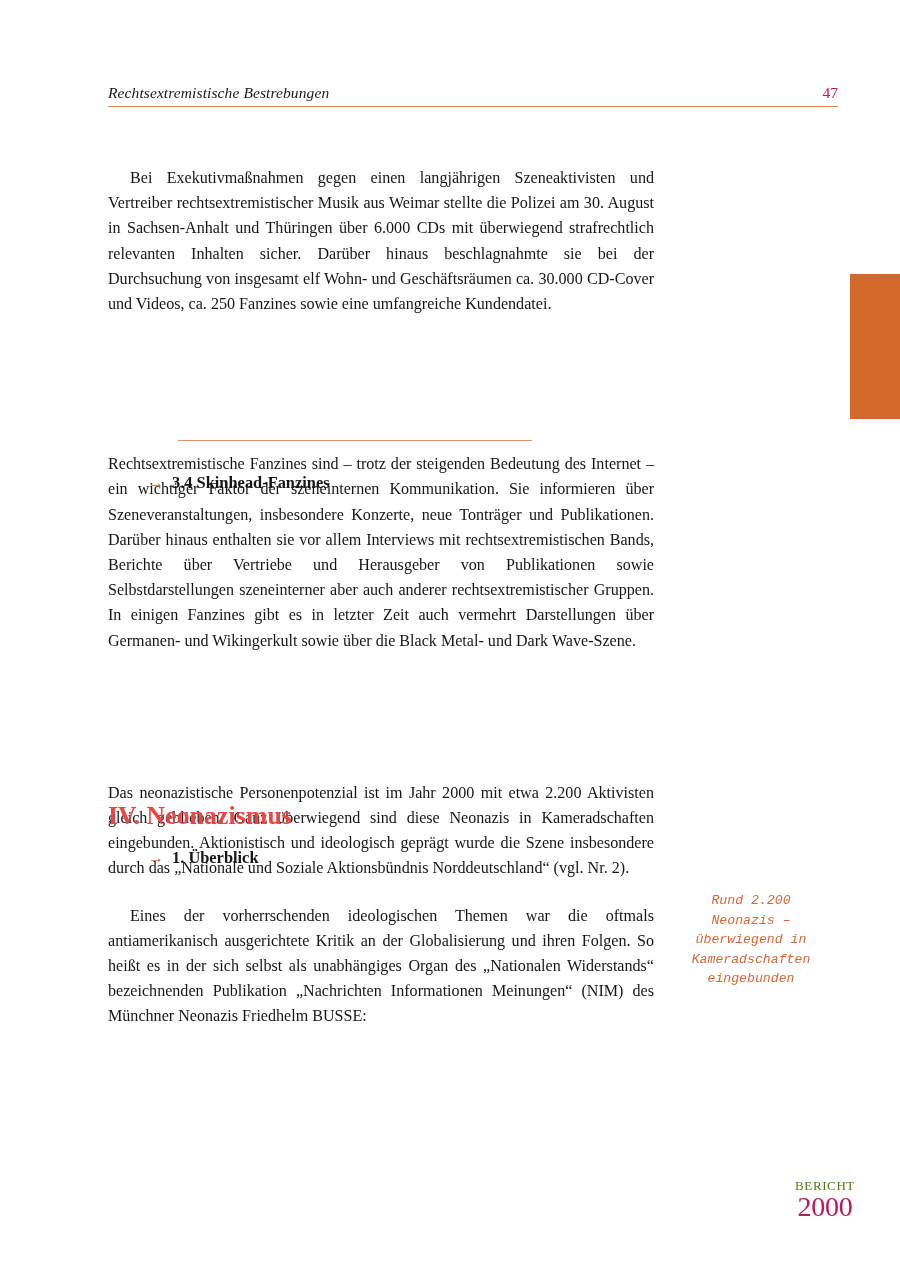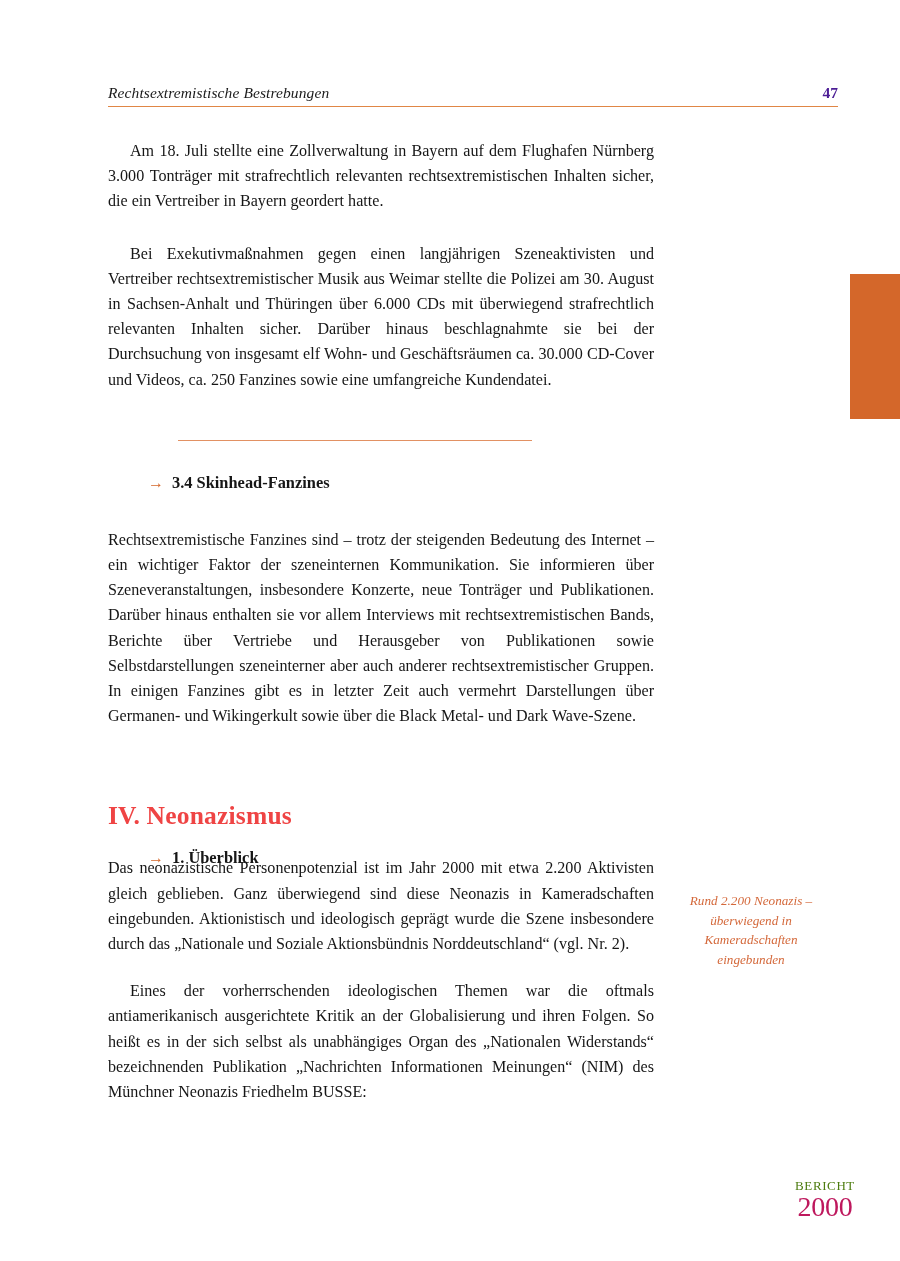--- a/index.html
+++ b/index.html
@@ -38,23 +38,23 @@
     font-style: italic;
     font-size: 15.5px;
     letter-spacing: 0.1px;
     color: #1a1a1a;
     white-space: nowrap;
   }
   .header-pageno {
     position: absolute;
     right: 0;
     top: 0;
-    font-weight: bold;
+    font-weight: normal;
     font-size: 15.5px;
-    color: #4c1d95;
+    color: #be185d;
   }
   .header-rule {
     position: absolute;
     left: 108px;
     top: 106px;
     width: 730px;
     height: 1.4px;
     background: #e08645;
   }
 
@@ -136,20 +136,21 @@
   
   .margin-note {
     position: absolute;
     left: 678px;
     width: 146px;
     font-style: italic;
     font-size: 13.2px;
     line-height: 19.6px;
     color: #d4683a;
     text-align: center;
+    font-family: Liberation Mono, monospace;
   }
   #note-neonazis { top: 891px; }
   #note-agitation { top: 1047px; }
 
   
   .footer-logo {
     position: absolute;
     left: 760px;
     top: 1176px;
     width: 130px;
@@ -180,21 +181,20 @@
   <div class="page-header">
     <div class="header-title">Rechtsextremistische Bestrebungen</div>
     <div class="header-pageno">47</div>
   </div>
   <div class="header-rule"></div>
 
   <div class="edge-tab"></div>
 
   <div class="content">
 
-    <p class="body-text indent">Am 18. Juli stellte eine Zollverwaltung in Bayern auf dem Flughafen Nürnberg 3.000 Tonträger mit strafrechtlich relevanten rechtsextremistischen Inhalten sicher, die ein Vertreiber in Bayern geordert hatte.</p>
     <div class="para-gap-lg"></div>
 
     <p class="body-text indent">Bei Exekutivmaßnahmen gegen einen langjährigen Szeneaktivisten und Vertreiber rechtsextremistischer Musik aus Weimar stellte die Polizei am 30. August in Sachsen-Anhalt und Thüringen über 6.000 CDs mit überwiegend strafrechtlich relevanten Inhalten sicher. Darüber hinaus beschlagnahmte sie bei der Durchsuchung von insgesamt elf Wohn- und Geschäftsräumen ca. 30.000 CD-Cover und Videos, ca. 250 Fanzines sowie eine umfangreiche Kundendatei.</p>
 
     <div style="height:135px"></div>
 
     <p class="body-text">Rechtsextremistische Fanzines sind – trotz der steigenden Bedeutung des Internet – ein wichtiger Faktor der szeneinternen Kommunikation. Sie informieren über Szeneveranstaltungen, insbesondere Konzerte, neue Tonträger und Publikationen. Darüber hinaus enthalten sie vor allem Interviews mit rechtsextremistischen Bands, Berichte über Vertriebe und Herausgeber von Publikationen sowie Selbstdarstellungen szeneinterner aber auch anderer rechtsextremistischer Gruppen. In einigen Fanzines gibt es in letzter Zeit auch vermehrt Darstellungen über Germanen- und Wikingerkult sowie über die Black Metal- und Dark Wave-Szene.</p>
 
     <div style="height:127px"></div>
 

